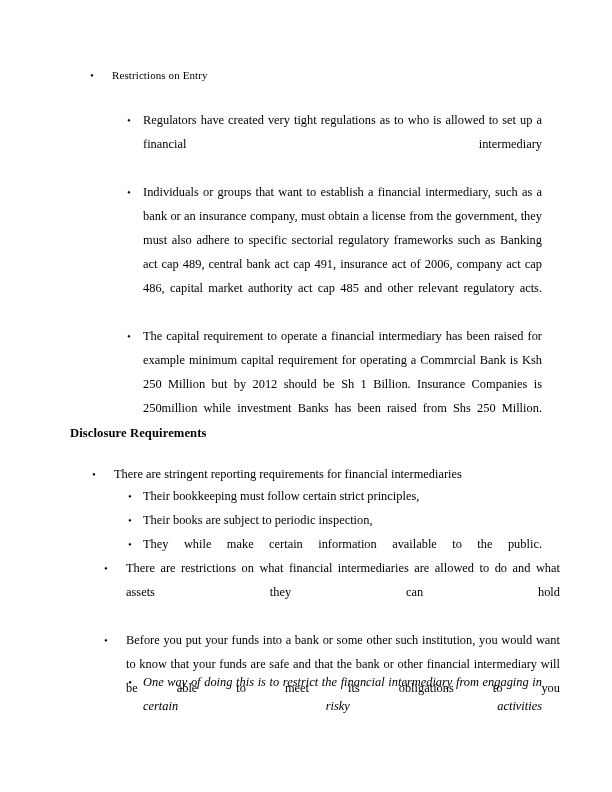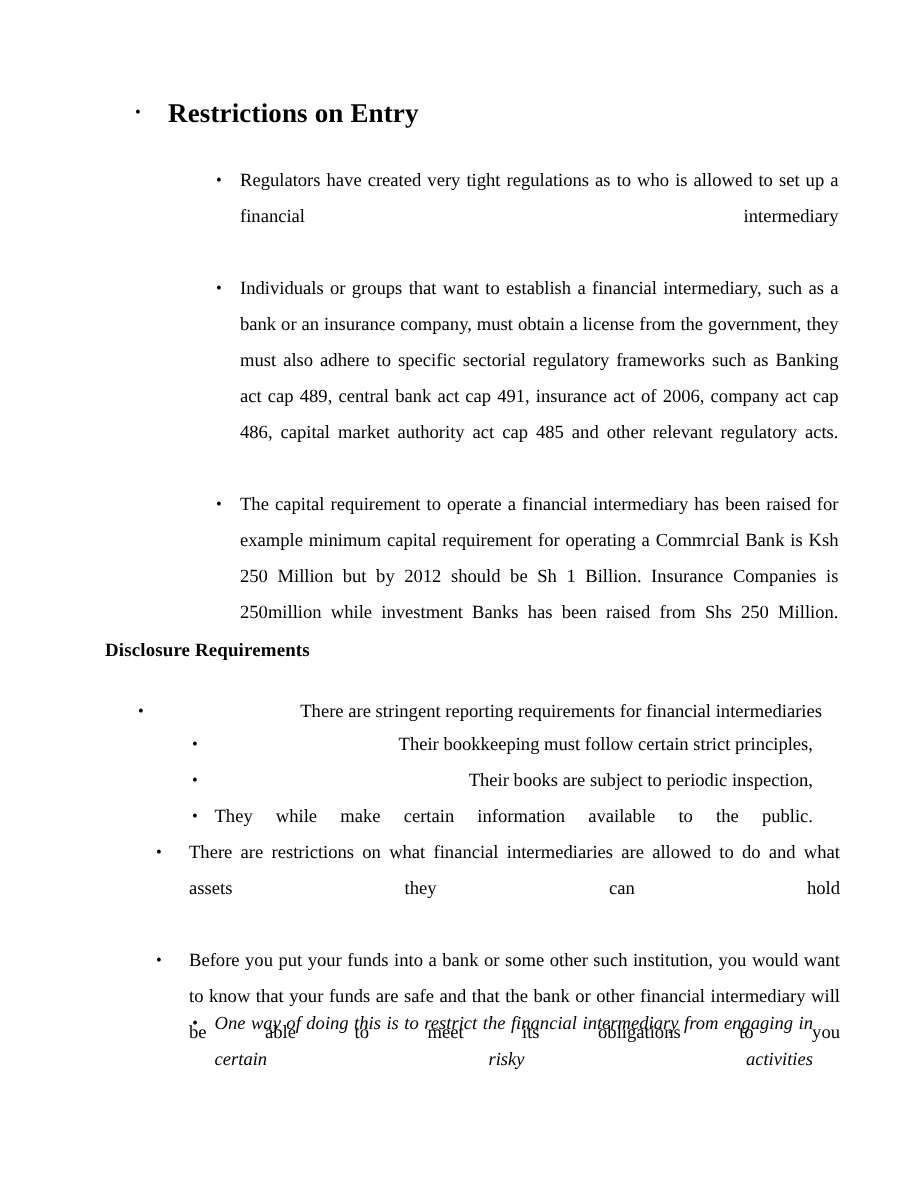--- a/index.html
+++ b/index.html
@@ -48,21 +48,21 @@
     line-height: 24px;
     hyphens: none;
   }
   
   .body-text::after {
     content: "";
     display: inline-block;
     width: 100%;
   }
   .no-justify .body-text {
-    text-align: right;
+    text-align: left;
   }
   .no-justify .body-text::after { display: none; }
 
   
   .heading {
     font-weight: bold;
     font-size: 12.6px;
     line-height: 24px;
     letter-spacing: 0.1px;
     text-align: right;
@@ -72,29 +72,29 @@
   .sec1-head {
     position: absolute;
     left: 90px;
     top: 64px;
     width: 440px;
   }
   .sec1-head .bullet { line-height: 22px; }
   .sec1-head .label {
     display: block;
     padding-left: 22px;
-    font-weight: bold;
-    font-size: 18px;
+    font-weight: normal;
+    font-size: 11px;
     line-height: 22px;
     letter-spacing: 0.1px;
   }
 
   .sec1-list {
     position: absolute;
-    left: 144px;
+    left: 127px;
     top: 108px;
     width: 415px;
   }
   .sec1-list .row { padding-left: 16px; margin: 0; }
 
   
   .sec2-head {
     position: absolute;
     left: 70px;
     top: 421px;

